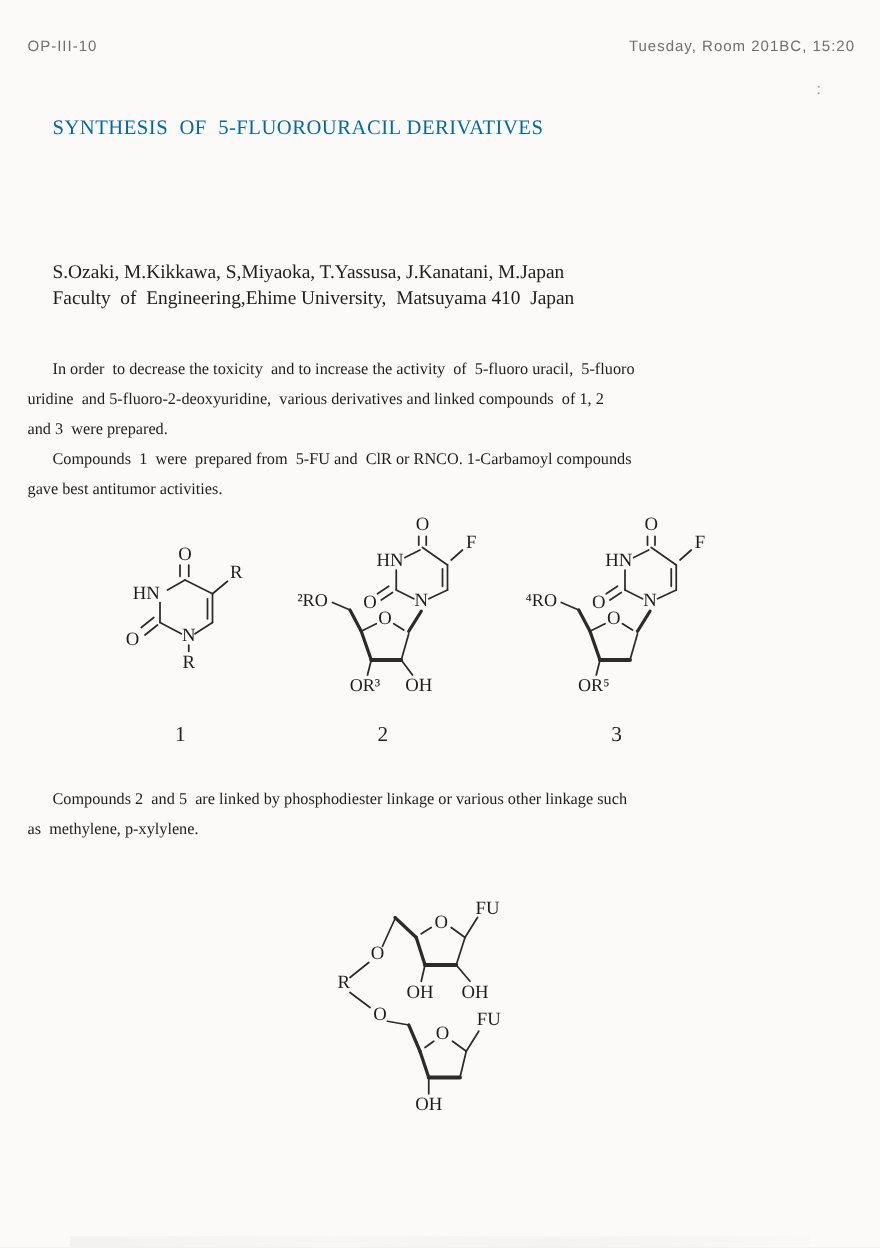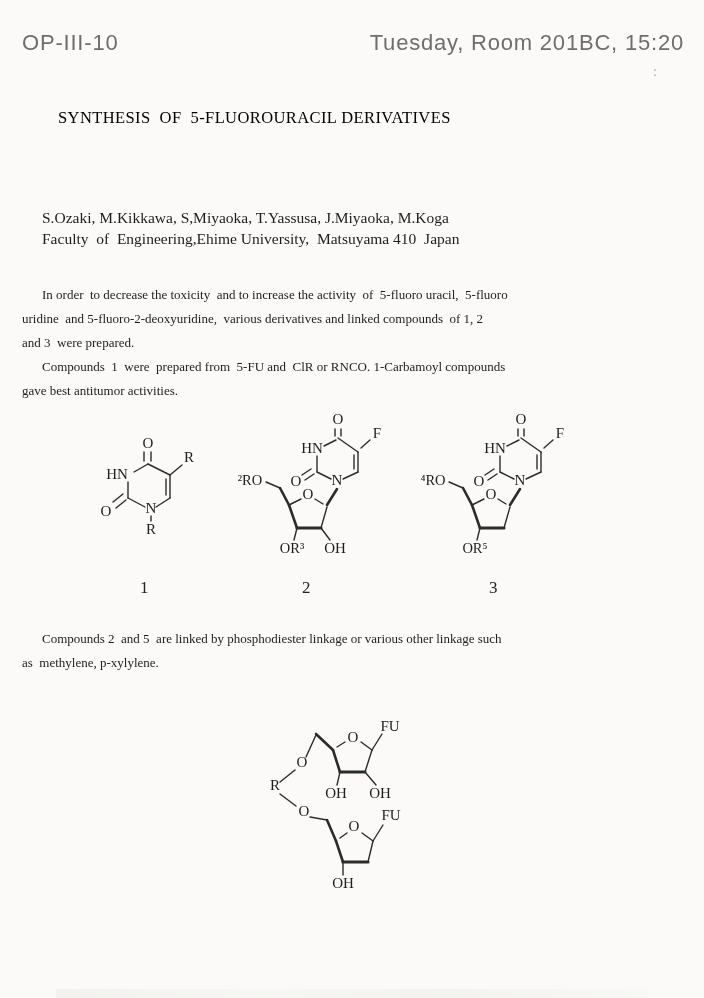--- a/index.html
+++ b/index.html
@@ -5,27 +5,27 @@
   html,body{margin:0;padding:0;background:#e9e9e7;}
   .page{
     position:relative;width:704px;height:998px;margin:0 auto;
     background:#fbfaf8;overflow:hidden;
     font-family:"Liberation Serif","DejaVu Serif",serif;color:#1d1d1d;
   }
   .hdr{
     position:absolute;top:30px;left:22px;right:20px;
     display:flex;justify-content:space-between;
     font-family:"Liberation Sans","DejaVu Sans",sans-serif;
-    font-size:22px;color:#6e6e6e;letter-spacing:.8px;
+    font-size:12px;color:#6e6e6e;letter-spacing:.8px;
   }
   .stray{position:absolute;top:64px;left:653px;font-size:14px;color:#a9a9a6;}
   .title{
-    position:absolute;top:92px;left:42px;margin:16px;
+    position:absolute;top:92px;left:42px;margin:0;
     font-size:16.5px;font-weight:normal;letter-spacing:.4px;
-    white-space:pre-wrap;color:#000000;
+    white-space:pre-wrap;color:#0369a1;
   }
   .authors{position:absolute;top:206px;left:42px;font-size:15.5px;line-height:24px;white-space:pre-wrap;}
   .authors .ul{text-underline-offset:3px;}
   .affil{position:absolute;top:230px;left:42px;font-size:15.5px;white-space:pre-wrap;}
   .block{position:absolute;left:22px;width:662px;font-size:13px;line-height:24px;}
   .block p{margin:0;text-indent:20px;white-space:pre-wrap;}
   .block1{top:283px;}
   .block2{top:627px;}
   .structnum{position:absolute;top:578px;font-size:17px;color:#222;}
   .chem{position:absolute;}
@@ -45,21 +45,21 @@
 <div class="page">
 
   <div class="hdr">
     <span>OP-III-10</span>
     <span>Tuesday, Room 201BC, 15:20</span>
   </div>
   <div class="stray">:</div>
 
   <h1 class="title">SYNTHESIS  OF  5-FLUOROURACIL DERIVATIVES</h1>
 
-  <div class="authors"><span class="ul">S.Ozaki</span><span>, M.Kikkawa, S,Miyaoka, T.Yassusa, J.Miyaoka, M.Koga</span></div>
+  <div class="authors"><span class="ul">S.Ozaki</span><span>, M.Kikkawa, S,Miyaoka, T.Yassusa, J.Kanatani, M.Japan</span></div>
   <div class="affil">Faculty  of  Engineering,Ehime University,  Matsuyama 410  Japan</div>
 
   <div class="block block1">
     <p>In order  to decrease the toxicity  and to increase the activity  of  5-fluoro uracil,  5-fluoro
 uridine  and 5-fluoro-2-deoxyuridine,  various derivatives and linked compounds  of 1, 2
 and 3  were prepared.</p>
     <p>Compounds  1  were  prepared from  5-FU and  ClR or RNCO. 1-Carbamoyl compounds
 gave best antitumor activities.</p>
   </div>
 

